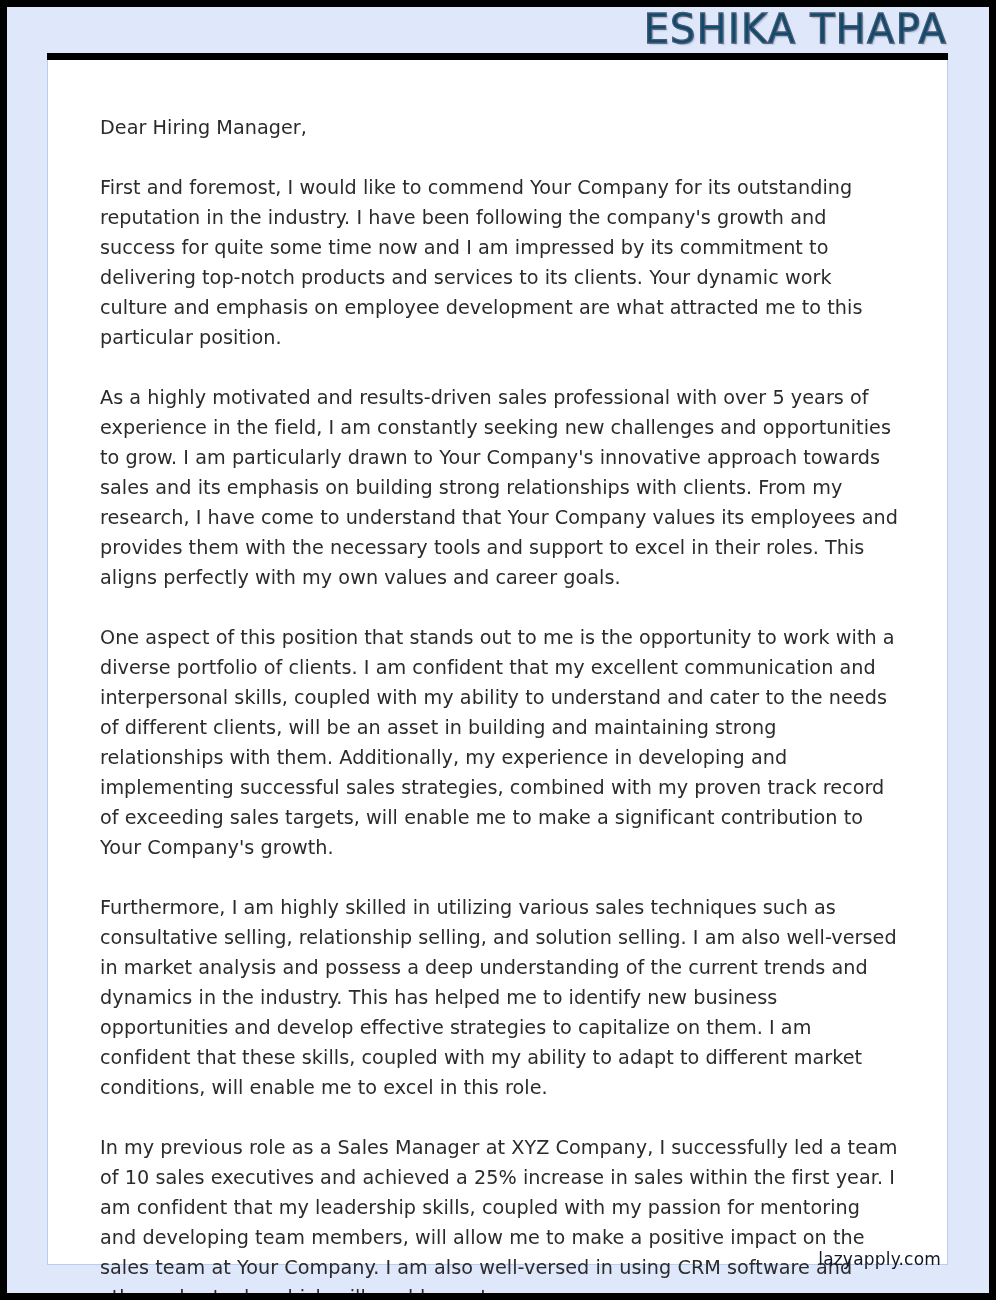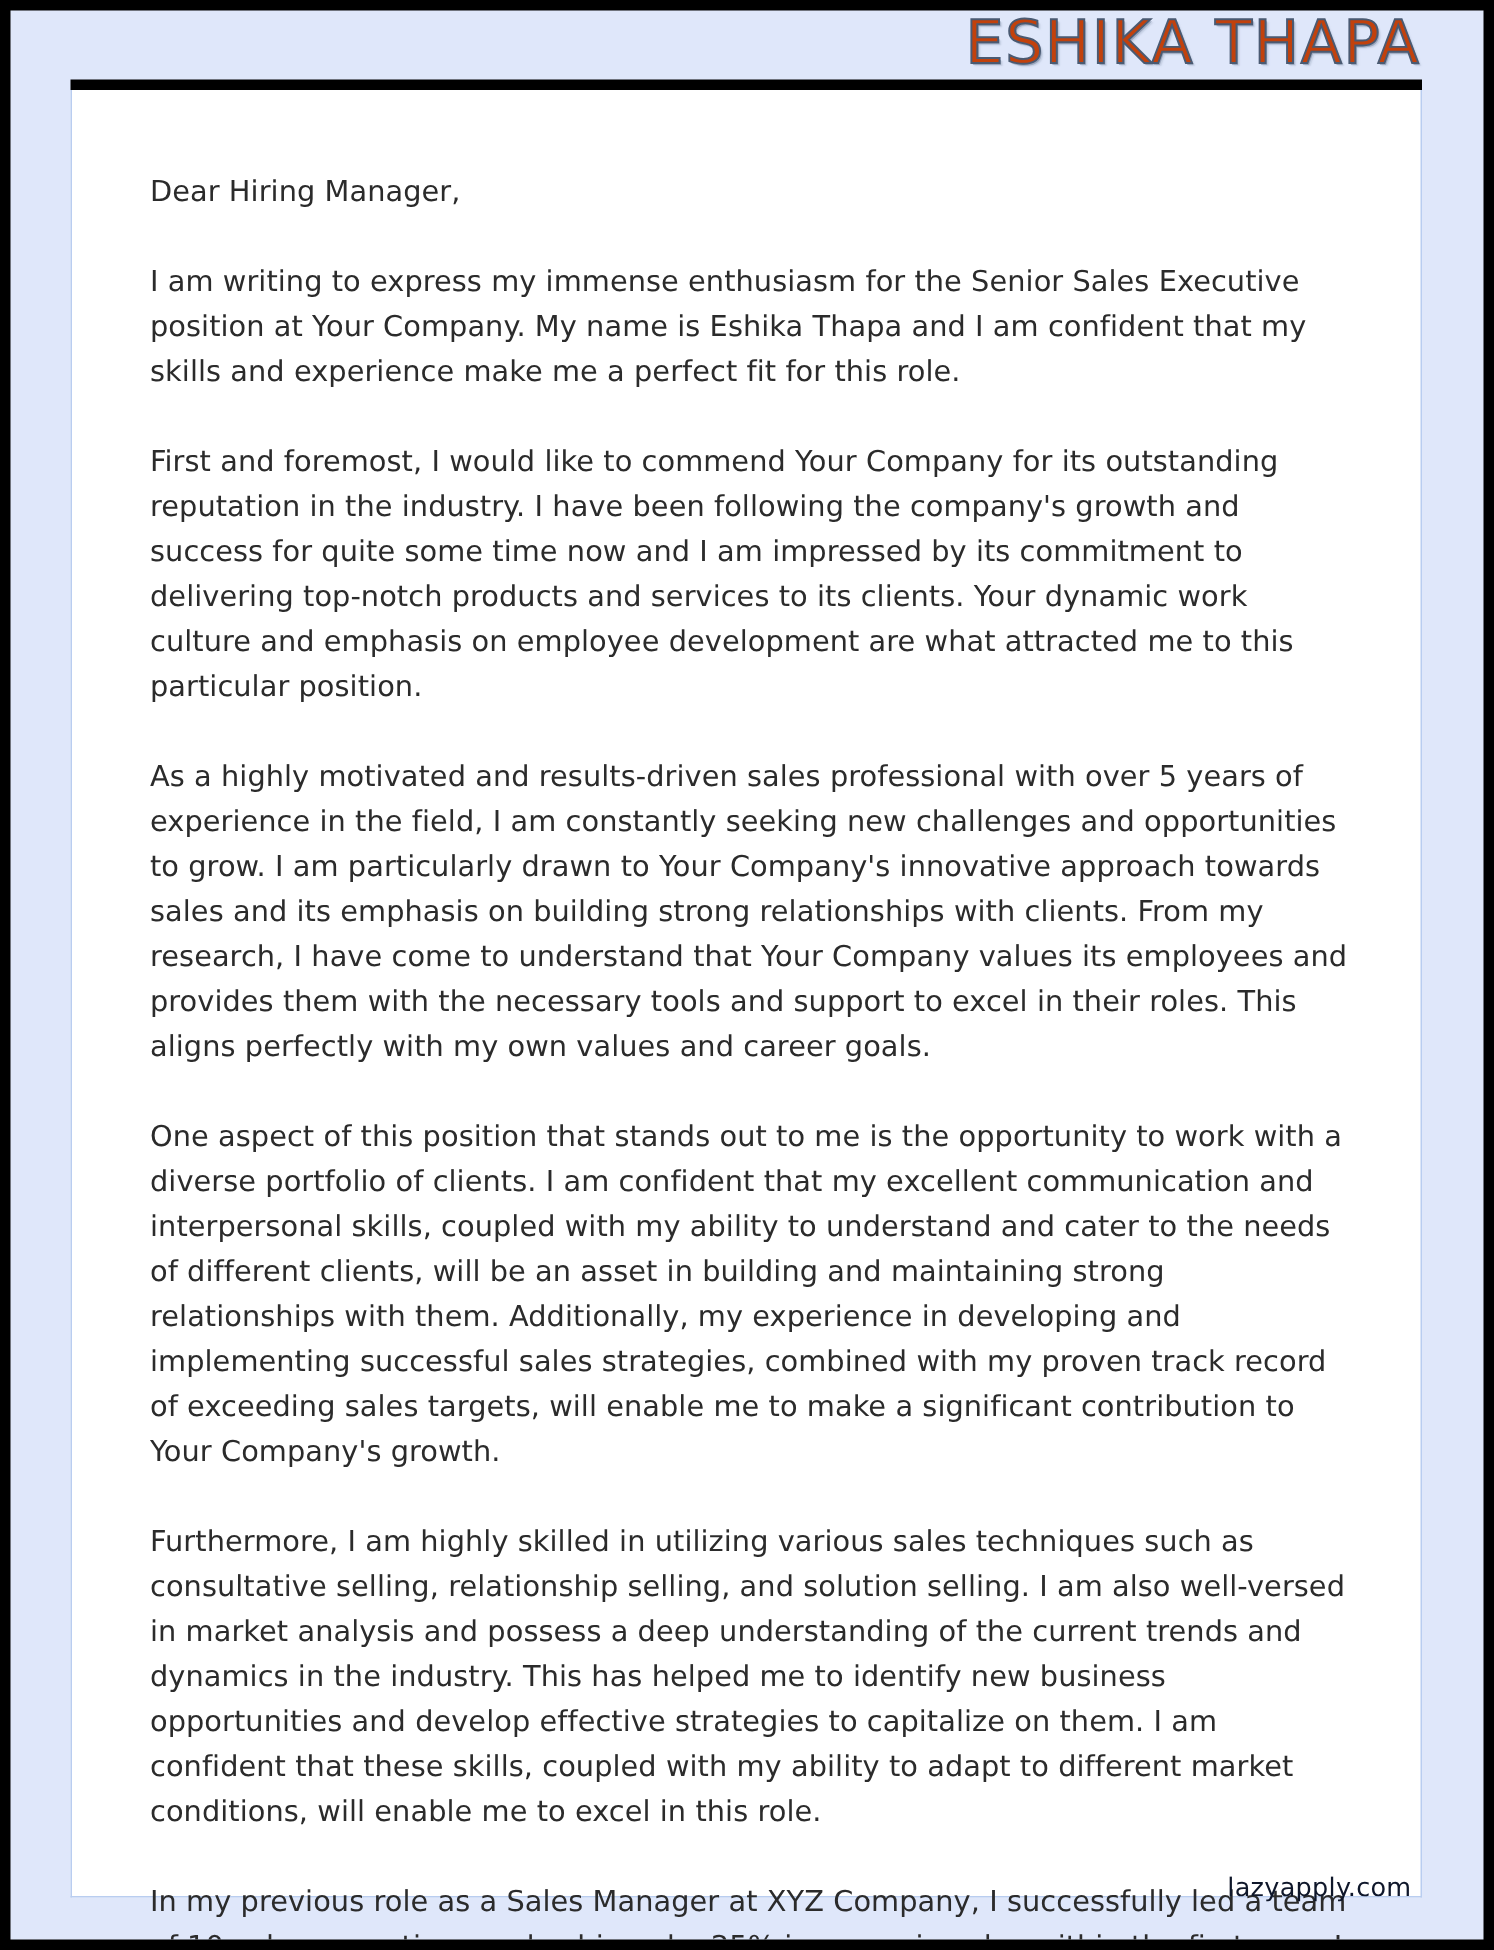--- a/index.html
+++ b/index.html
@@ -37,21 +37,21 @@
 
   #letterhead-name {
     position: absolute;
     right: 42px;
     top: -4px;
     font-family: "DejaVu Sans", "Liberation Sans", sans-serif;
     font-size: 40px;
     font-weight: 400;
     letter-spacing: 1.2px;
     line-height: 52px;
-    color: #c2410c;
+    color: #0c4a6e;
     -webkit-text-stroke: 1.3px #4a5a72;
     text-shadow:
       1px 1px 0 rgba(120, 135, 160, 0.55),
       2px 2px 1px rgba(150, 162, 185, 0.35);
     white-space: nowrap;
   }
 
   
   #header-rule {
     position: absolute;
@@ -119,21 +119,20 @@
   <div id="letterhead">
     <div id="letterhead-name">ESHIKA THAPA</div>
   </div>
 
   <div id="header-rule"></div>
 
   <div id="page-sheet">
 
     <div id="letter-body">
       <p class="letter-paragraph">Dear Hiring Manager,</p>
-      <p class="letter-paragraph">I am writing to express my immense enthusiasm for the Senior Sales Executive position at Your Company. My name is Eshika Thapa and I am confident that my skills and experience make me a perfect fit for this role.</p>
       <p class="letter-paragraph">First and foremost, I would like to commend Your Company for its outstanding reputation in the industry. I have been following the company's growth and success for quite some time now and I am impressed by its commitment to delivering top-notch products and services to its clients. Your dynamic work culture and emphasis on employee development are what attracted me to this particular position.</p>
       <p class="letter-paragraph">As a highly motivated and results-driven sales professional with over 5 years of experience in the field, I am constantly seeking new challenges and opportunities to grow. I am particularly drawn to Your Company's innovative approach towards sales and its emphasis on building strong relationships with clients. From my research, I have come to understand that Your Company values its employees and provides them with the necessary tools and support to excel in their roles. This aligns perfectly with my own values and career goals.</p>
       <p class="letter-paragraph">One aspect of this position that stands out to me is the opportunity to work with a diverse portfolio of clients. I am confident that my excellent communication and interpersonal skills, coupled with my ability to understand and cater to the needs of different clients, will be an asset in building and maintaining strong relationships with them. Additionally, my experience in developing and implementing successful sales strategies, combined with my proven track record of exceeding sales targets, will enable me to make a significant contribution to Your Company's growth.</p>
       <p class="letter-paragraph">Furthermore, I am highly skilled in utilizing various sales techniques such as consultative selling, relationship selling, and solution selling. I am also well-versed in market analysis and possess a deep understanding of the current trends and dynamics in the industry. This has helped me to identify new business opportunities and develop effective strategies to capitalize on them. I am confident that these skills, coupled with my ability to adapt to different market conditions, will enable me to excel in this role.</p>
       <p class="letter-paragraph">In my previous role as a Sales Manager at XYZ Company, I successfully led a team of 10 sales executives and achieved a 25% increase in sales within the first year. I am confident that my leadership skills, coupled with my passion for mentoring and developing team members, will allow me to make a positive impact on the sales team at Your Company. I am also well-versed in using CRM software and other sales tools, which will enable me to</p>
     </div>
 
     <div id="watermark">lazyapply.com</div>
 
   </div>

